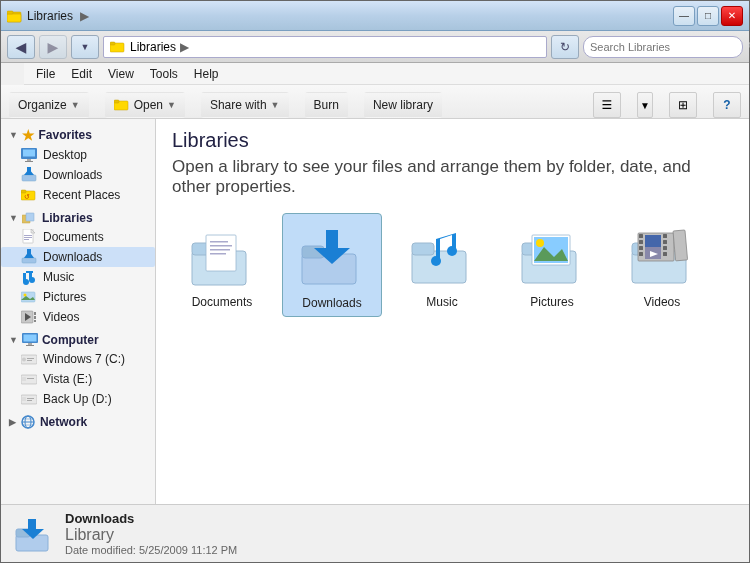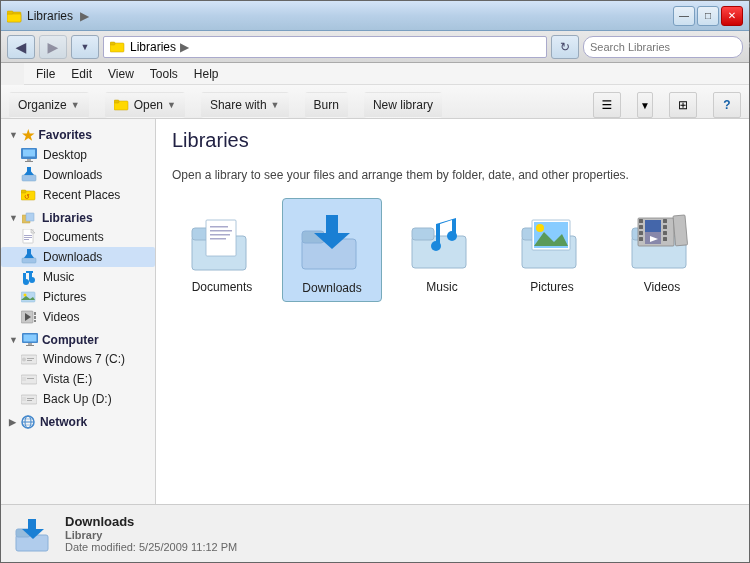--- a/index.html
+++ b/index.html
@@ -46,35 +46,35 @@
     .sidebar-header { display: flex; align-items: center; gap: 4px; padding: 2px 8px; font-size: 12px; font-weight: bold; color: #224; cursor: pointer; }
     .sidebar-header .arrow { font-size: 9px; color: #666; }
     .sidebar-item { display: flex; align-items: center; gap: 6px; padding: 2px 8px 2px 20px; font-size: 12px; color: #222; cursor: pointer; border-radius: 2px; }
     .sidebar-item.selected { background: #cce0f8; }
     .sidebar-icon { width: 16px; height: 16px; display: flex; align-items: center; justify-content: center; flex-shrink: 0; }
 
     
     .content { flex: 1; background: white; display: flex; flex-direction: column; overflow: hidden; }
     .content-header { padding: 10px 16px 4px; }
     .content-title { font-size: 20px; font-weight: normal; color: #224; }
-    .content-subtitle { font-size: 12px; color: #444; margin-top: 16px; }
+    .content-subtitle { font-size: 17px; color: #444; margin-top: 5px; }
 
     
     .library-grid { display: flex; flex-wrap: wrap; gap: 10px; padding: 12px 16px; flex: 1; align-content: flex-start; }
     .library-icon-item { display: flex; flex-direction: column; align-items: center; width: 100px; padding: 6px; border-radius: 4px; cursor: pointer; }
     .library-icon-item.selected { background: #c0dcf8; border: 1px solid #7ab; }
     .icon-img { width: 72px; height: 72px; display: flex; align-items: center; justify-content: center; }
     .icon-label { font-size: 12px; color: #222; margin-top: 4px; text-align: center; }
 
     
     .status-bar { height: 58px; background: #f0f0f0; border-top: 1px solid #ccc; display: flex; align-items: center; padding: 0 12px; gap: 12px; }
     .status-icon { width: 40px; height: 40px; display: flex; align-items: center; justify-content: center; }
     .status-info { display: flex; flex-direction: column; }
     .status-name { font-size: 13px; font-weight: bold; color: #222; }
-    .status-type { font-size: 11px; color: #666; font-weight: bold; }
+    .status-type { font-size: 16px; color: #666; }
     .status-date { font-size: 11px; color: #666; }
 
     
     .star { color: #e8a000; font-size: 14px; }
   </style>
 </head>
 <body>
 
 <div class="window">
 

